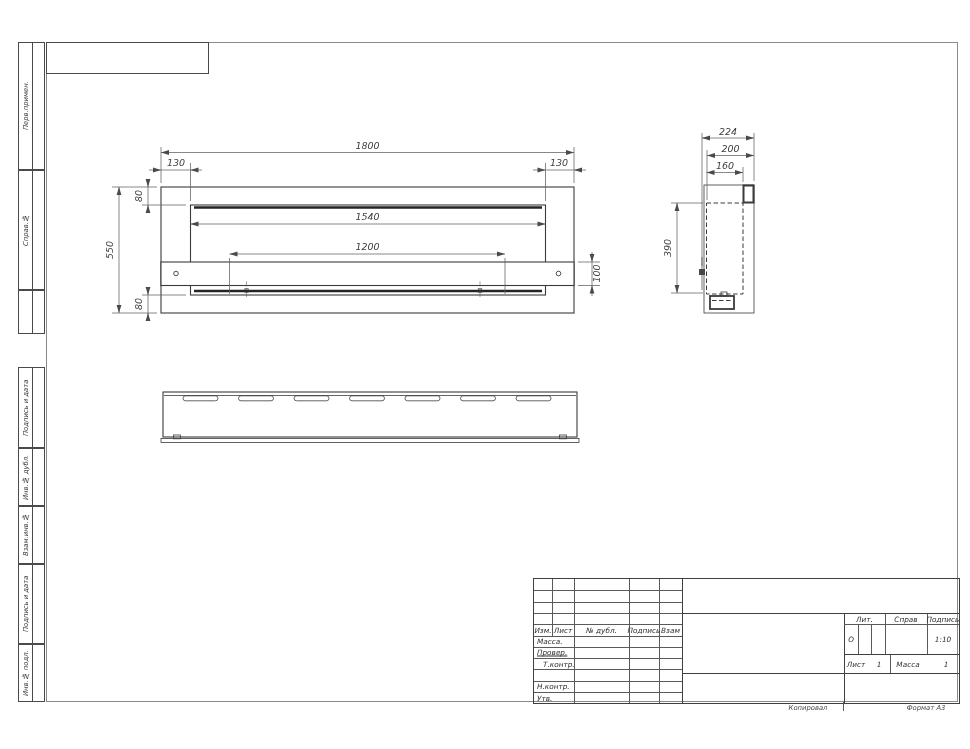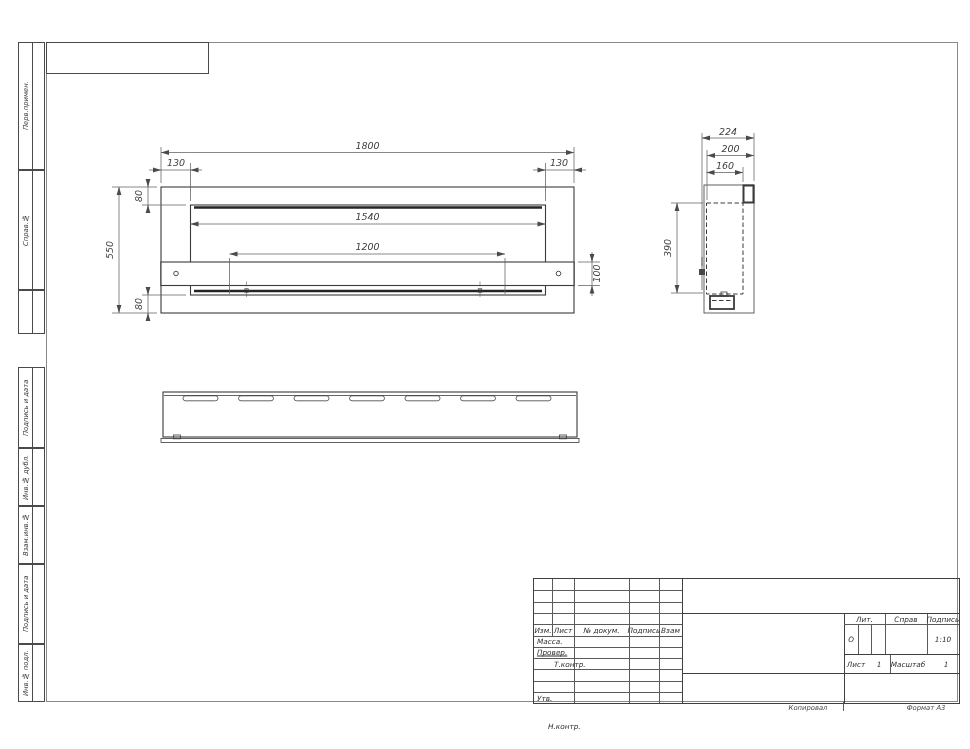--- a/index.html
+++ b/index.html
@@ -111,42 +111,42 @@
     <div class="hl" style="left:0;top:67.8px;width:148px;"></div>
     <div class="hl th" style="left:310px;top:75px;width:115px;"></div>
     <div class="hl" style="left:0;top:79.1px;width:148px;"></div>
     <div class="hl" style="left:0;top:90.4px;width:148px;"></div>
     <div class="hl th" style="left:148px;top:94px;width:277px;"></div>
     <div class="hl" style="left:0;top:101.7px;width:148px;"></div>
     <div class="hl" style="left:0;top:113px;width:148px;"></div>
 
     <div class="tbt" style="left:9px;top:51px;">Изм.</div>
     <div class="tbt" style="left:29px;top:51px;">Лист</div>
-    <div class="tbt" style="left:67.5px;top:51px;">№ докум.</div>
+    <div class="tbt" style="left:67.5px;top:51px;">№ дубл.</div>
     <div class="tbt" style="left:110px;top:51px;">Подпись</div>
     <div class="tbt" style="left:136.5px;top:51px;">Взам</div>
 
     <div class="tbl" style="left:3px;top:62px;">Масса.</div>
     <div class="tbl" style="left:3px;top:73.3px;text-decoration:underline;">Провер.</div>
-    <div class="tbl" style="left:20px;top:84.6px;text-align:right;">Т.контр.</div>
+    <div class="tbl" style="left:9px;top:84.6px;text-align:right;">Т.контр.</div>
     <div class="tbl" style="left:3px;top:95.9px;"></div>
-    <div class="tbl" style="left:14px;top:107.2px;margin-top:40px;">Н.контр.</div>
+    <div class="tbl" style="left:3px;top:107.2px;">Н.контр.</div>
     <div class="tbl" style="left:3px;top:118.5px;">Утв.</div>
 
 
     <div class="tbt" style="left:330.5px;top:39.5px;">Лит.</div>
     <div class="tbt" style="left:372px;top:39.5px;">Справ</div>
     <div class="tbt" style="left:409px;top:39.5px;">Подпись</div>
     <div class="tbt" style="left:317px;top:60px;">О</div>
     <div class="tbt" style="left:372px;top:60px;"></div>
     <div class="tbt" style="left:409px;top:60px;font-style:italic;">1:10</div>
 
     <div class="tbt" style="left:322px;top:84.5px;">Лист</div>
     <div class="tbt" style="left:345px;top:84.5px;">1</div>
-    <div class="tbt" style="left:374px;top:84.5px;">Масштаб</div>
+    <div class="tbt" style="left:374px;top:84.5px;">Масса</div>
     <div class="tbt" style="left:412px;top:84.5px;">1</div>
   </div>
 
   <div class="vl" style="left:843px;top:702px;height:9px;"></div>
   <div class="foot" style="left:808px;top:708px;">Копировал</div>
   <div class="foot" style="left:926px;top:708px;">Формат А3</div>
 
   <svg id="dwg" width="970" height="749" viewBox="0 0 970 749">
 
     <g>

